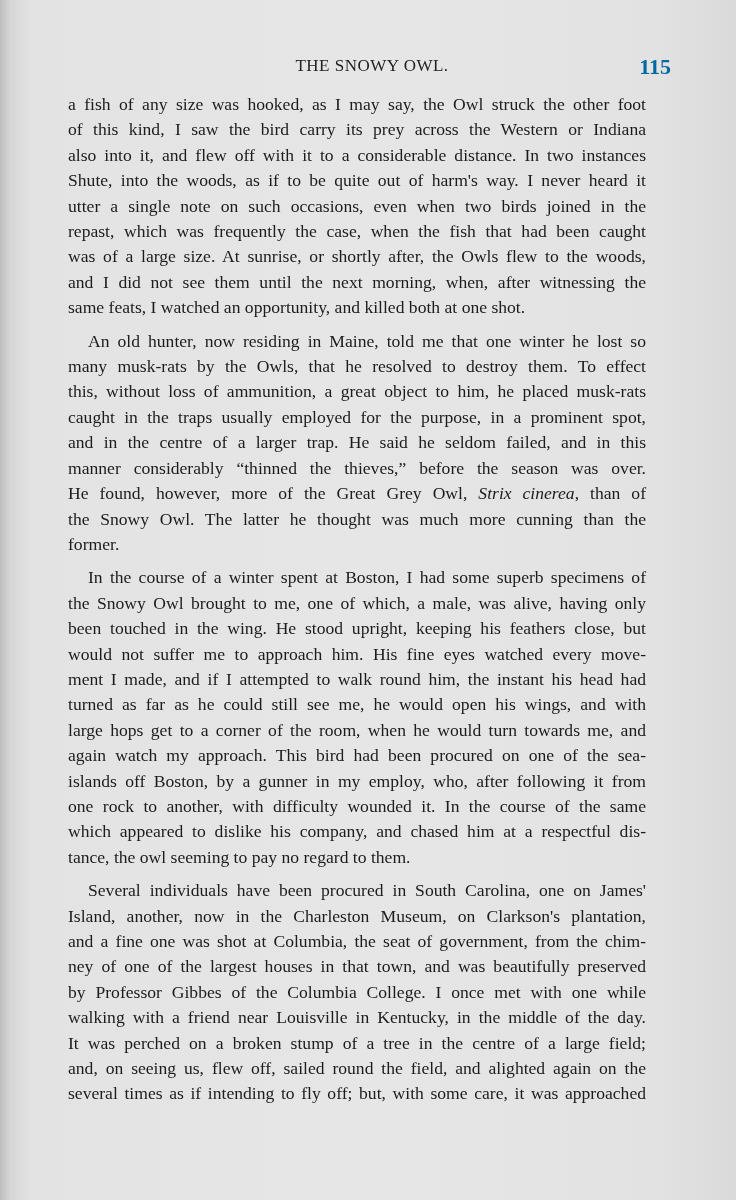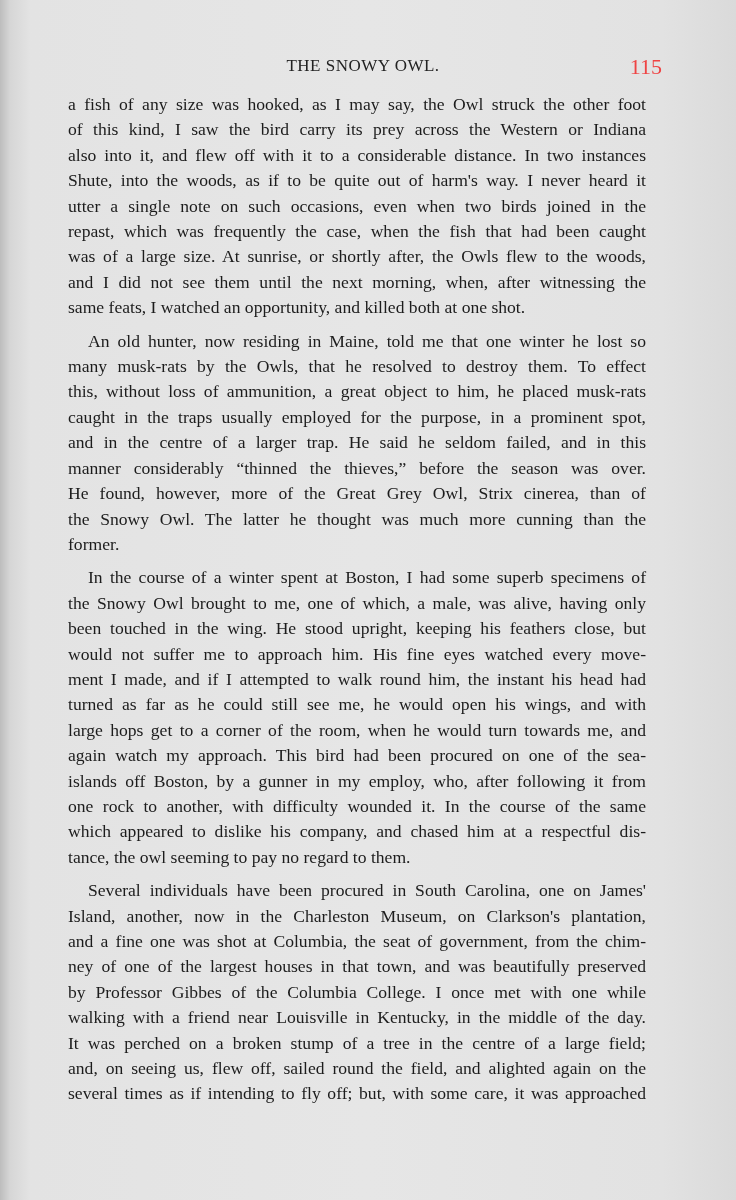--- a/index.html
+++ b/index.html
@@ -4,41 +4,41 @@
 <style>
   html, body { margin:0; padding:0; }
   body {
     width:736px; height:1200px; overflow:hidden;
     background: linear-gradient(90deg, #bdbdbd 0px, #d6d6d6 10px, #e3e3e3 30px, #e6e6e6 50%, #e2e2e2 90%, #dadada 100%);
     font-family: "Liberation Serif", "DejaVu Serif", serif;
     color:#1c1c1c;
     position:relative;
   }
   .header {
-    position:absolute; top:54px; left:64px; width:598px; height:30px;
+    position:absolute; top:54px; left:73px; width:598px; height:30px;
   }
   .running-title {
     position:absolute; left:0; right:0; top:2px; text-align:center;
     font-size:17px; letter-spacing:0.5px; color:#222;
   }
   .page-number {
-    position:absolute; right:0; top:0; font-size:22px; font-weight:normal; color:#ef4444;
+    position:absolute; right:0; top:0; font-size:22px; font-weight:bold; color:#0369a1;
   }
   .text-block {
     position:absolute; top:84px; left:60px; width:594px;
   }
   .para {
     margin:8px; font-size:17.6px; line-height:25.4px;
     text-align:justify;
   }
   .para + .para { margin-top:6px; }
   .line { display:block; text-align:justify; text-align-last:justify; white-space:nowrap; }
   .line.last { text-align-last:left; }
   .indent { padding-left:20px; }
-  .it { }
+  .it { font-style:italic; }
 </style>
 </head>
 <body>
 
 <div class="header">
   <span class="running-title">THE SNOWY OWL.</span>
   <span class="page-number">115</span>
 </div>
 
 <div class="text-block">

